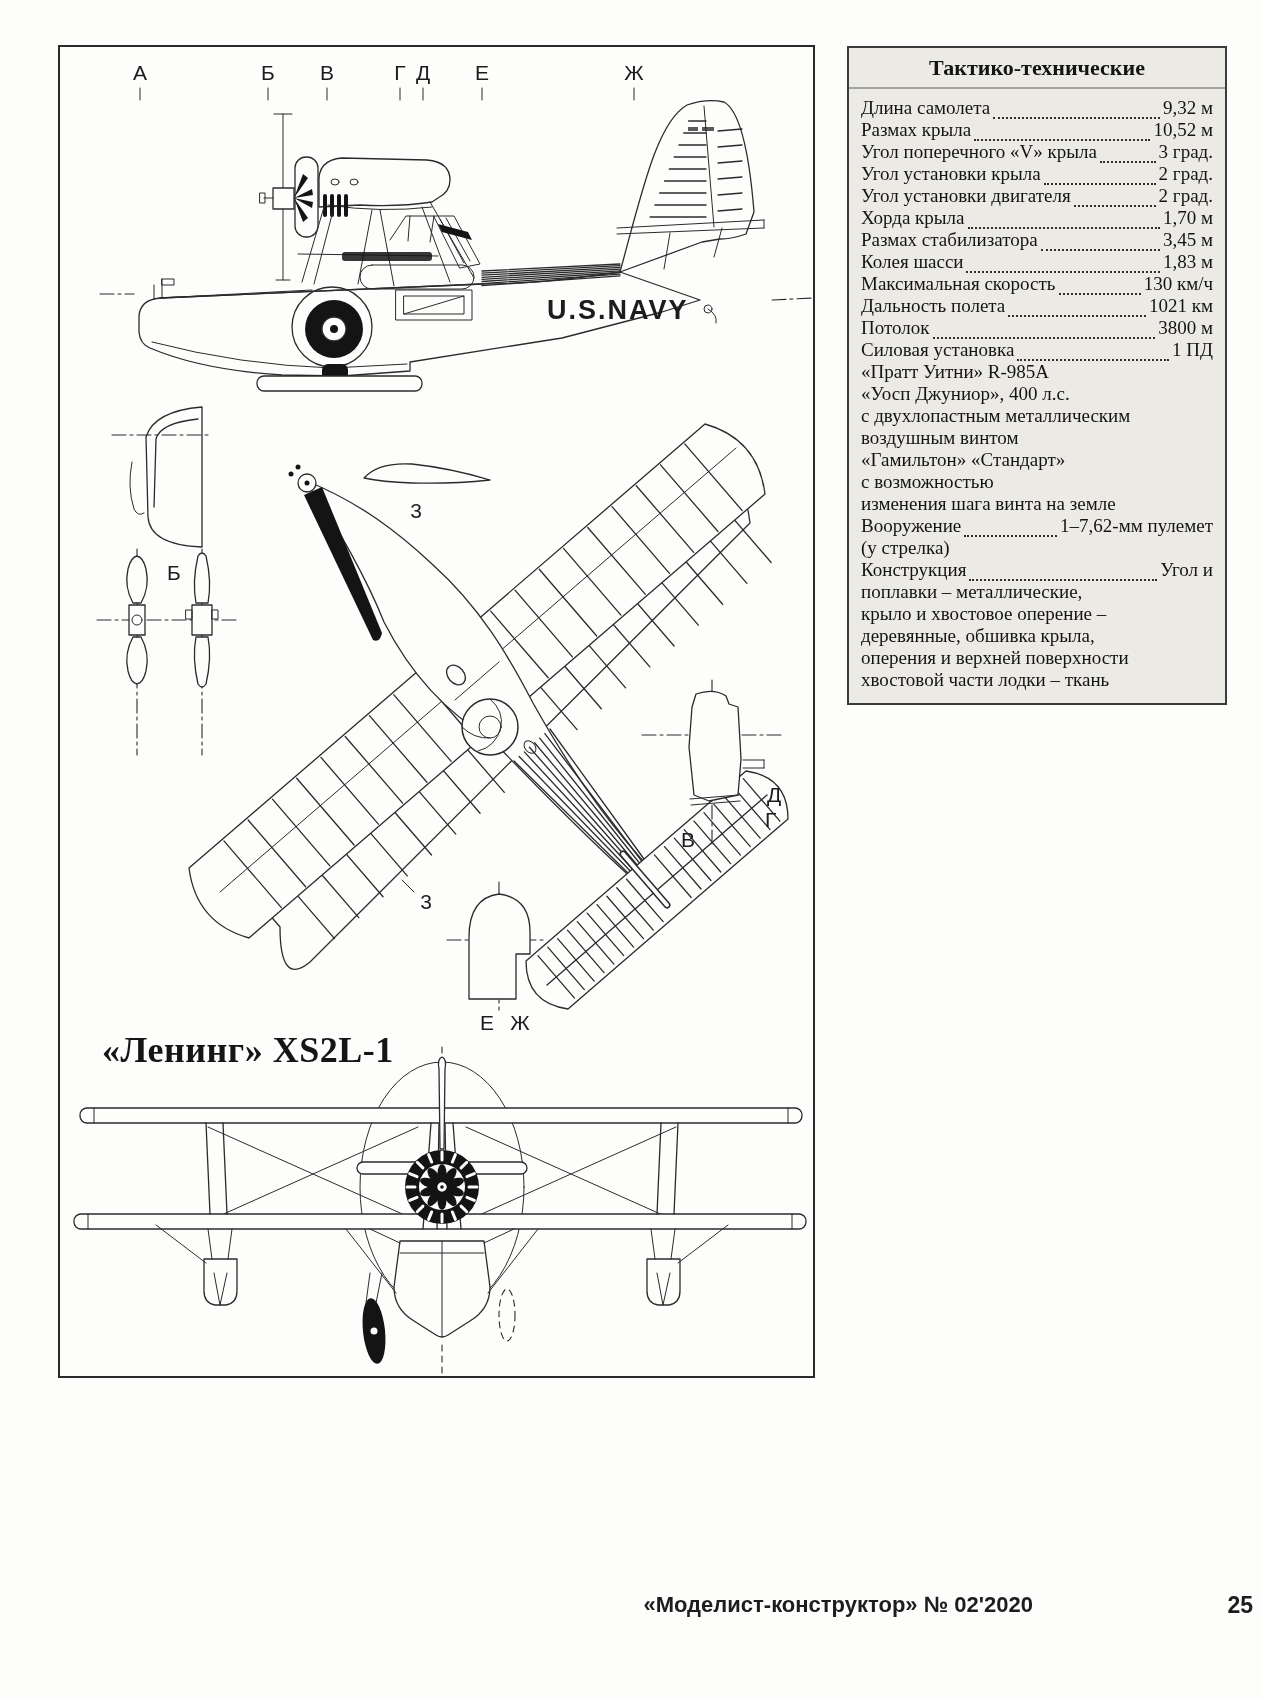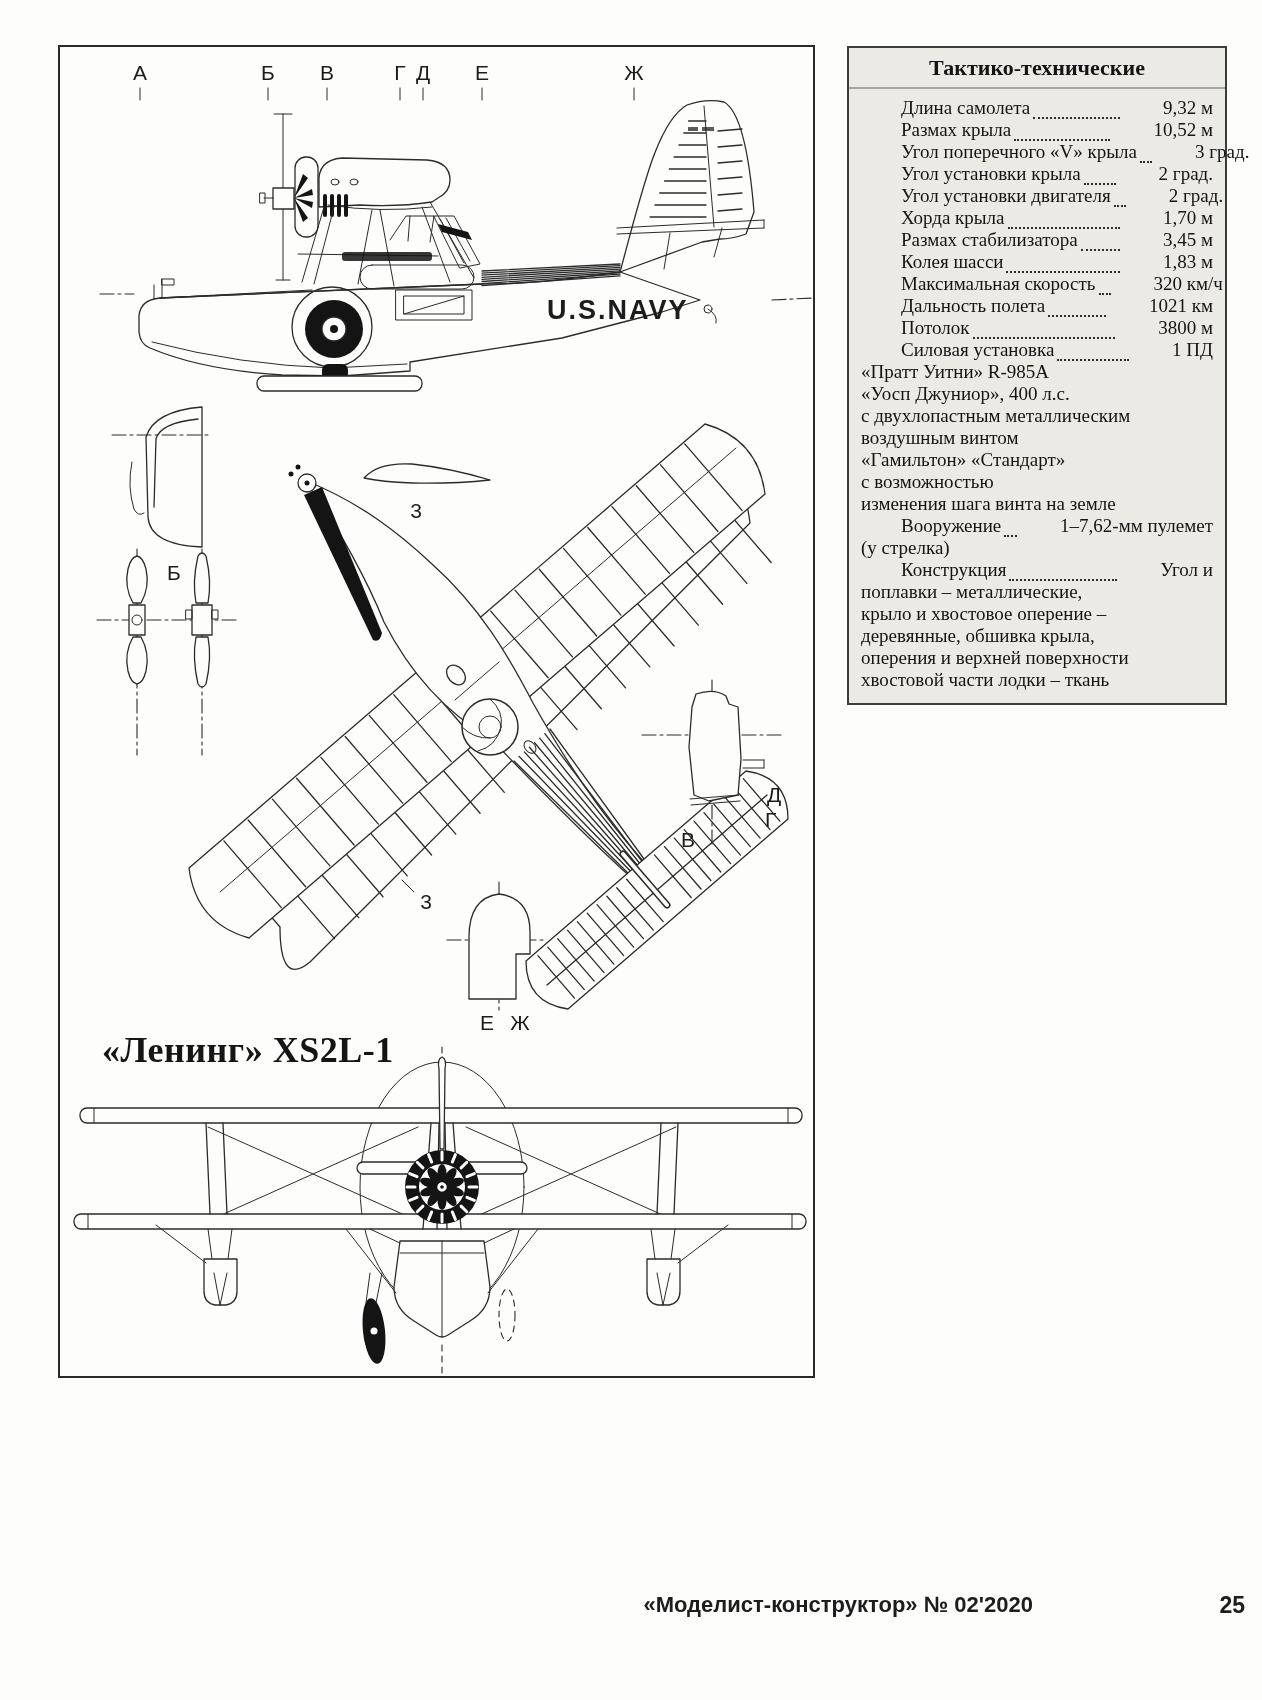--- a/index.html
+++ b/index.html
@@ -22,39 +22,39 @@
   svg .lt{font-size:21px;}
   svg .navy{font-size:27px;font-weight:bold;letter-spacing:2px;}
   
   .spec-box{position:absolute;left:847px;top:46px;width:380px;box-sizing:border-box;
             background:#eceae5;border:2px solid #3c3c3c;padding:4px 12px 12px;
             font-family:"Liberation Serif",serif;color:#141414;}
   .spec-title{margin:0 -12px;padding:3px 0 6px;border-bottom:2px solid #a3a3a3;
               text-align:center;font-weight:bold;font-size:22px;line-height:26px;}
   .spec-rows{padding-top:8px;font-size:19px;line-height:22px;}
   .spec-line{display:flex;align-items:flex-end;}
-  .spec-label,.spec-value{white-space:nowrap;margin-left:40px;}
+  .spec-label,.spec-value{white-space:nowrap;}
   .spec-dots{flex:1;margin:0 3px;border-bottom:2px dotted #2e2e2e;height:15px;min-width:12px;}
   .spec-cont{text-align:left;}
   
   .right-col{position:absolute;left:847px;top:752px;width:381px;
              font-size:18px;line-height:20.6px;text-align:justify;color:#242424;}
   .para{margin:0;}
   .para.indent{text-indent:1.6em;}
   .para.stars{text-align:center;text-indent:0;word-spacing:58px;margin:24px 0 26px;font-size:19px;}
   .para.author{text-align:right;font-weight:bold;margin-top:16px;font-size:19px;}
   .bottom-cols{position:absolute;left:58px;top:1398px;width:757px;display:flex;gap:16px;
                font-size:18px;line-height:20.6px;text-align:justify;color:#242424;}
   .bcol1{width:356px;flex:none;}
   .bcol2{width:385px;flex:none;}
   
   .footer{position:absolute;left:58px;top:1592px;width:1197px;height:30px;}
   .footer-title{position:absolute;left:545px;width:430px;text-align:right;
                 font-weight:bold;font-size:22px;color:#1d1d1d;}
-  .footer-page{position:absolute;right:10px;top:0;font-weight:bold;font-size:23px;color:#1d1d1d;}
+  .footer-page{position:absolute;right:2px;top:0;font-weight:bold;font-size:23px;color:#1d1d1d;}
 </style>
 </head>
 <body>
 
 <div class="page">
 
   <div class="drawing-box">
     <svg viewBox="0 0 753 1329">
 
       <g>
@@ -440,21 +440,21 @@
             <span class="spec-label">Колея шасси</span>
             <span class="spec-dots"></span>
             <span class="spec-value">1,83 м</span>
           </div>
 
         </div>
         <div class="spec-row">
           <div class="spec-line">
             <span class="spec-label">Максимальная скорость</span>
             <span class="spec-dots"></span>
-            <span class="spec-value">320 км/ч</span>
+            <span class="spec-value">130 км/ч</span>
           </div>
 
         </div>
         <div class="spec-row">
           <div class="spec-line">
             <span class="spec-label">Дальность полета</span>
             <span class="spec-dots"></span>
             <span class="spec-value">1021 км</span>
           </div>
 

